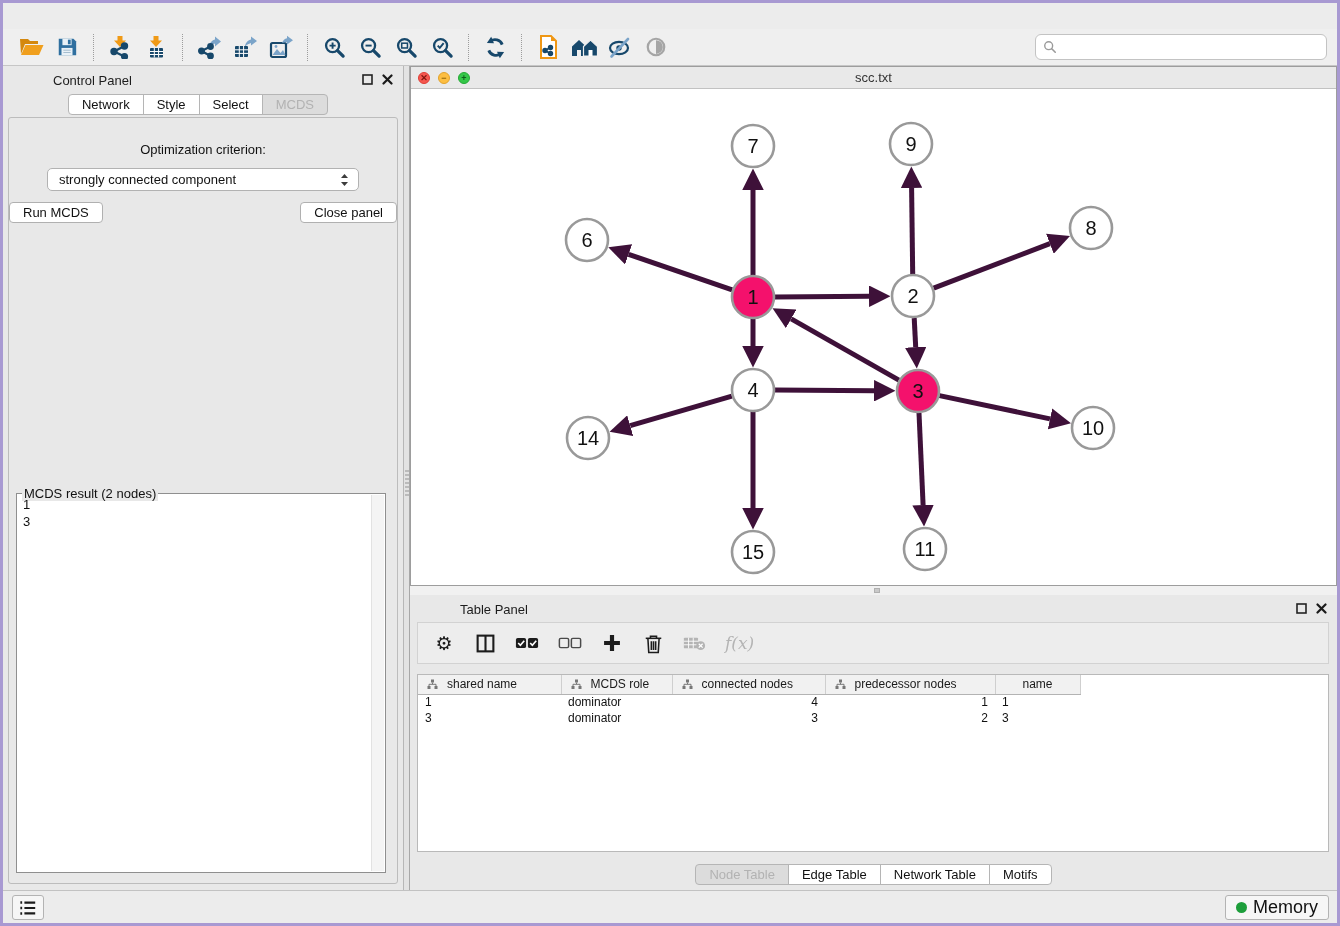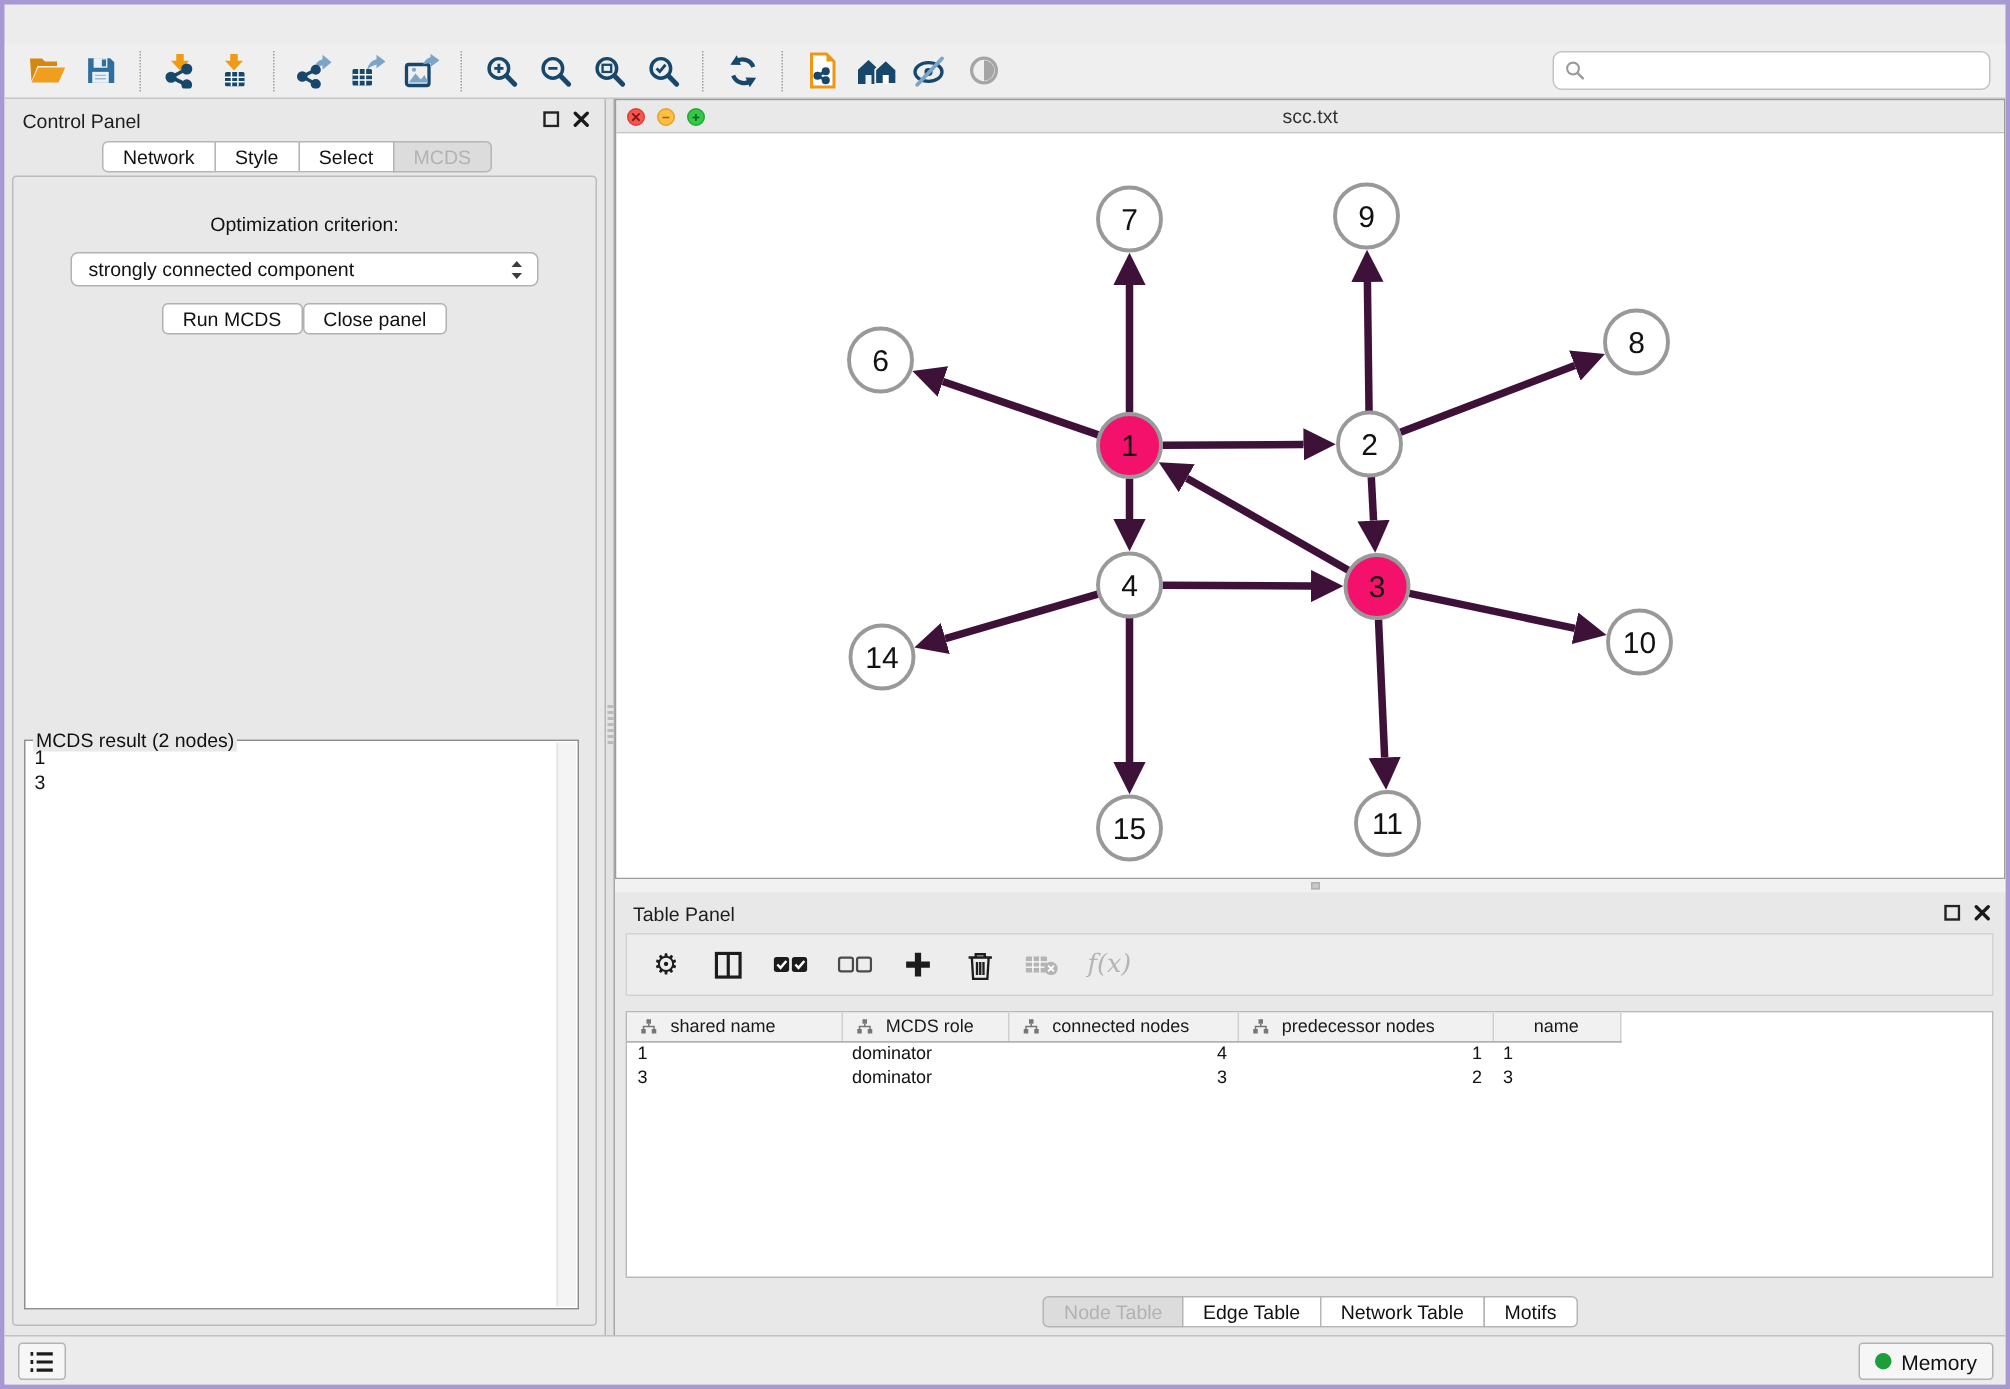--- a/index.html
+++ b/index.html
@@ -24,33 +24,33 @@
   .tb-btn { width:36px; height:31px; display:flex; align-items:center; justify-content:center; border-radius:4px; }
   .tb-sep { width:1px; height:27px; border-left:1px dotted #9c9c9c; margin:0 8px; }
   .search { margin-left:auto; width:292px; height:26px; background:#fff; border:1px solid #c3c3c3; border-radius:6px; display:flex; align-items:center; padding:0 7px; gap:5px; }
   .search input { border:none; outline:none; flex:1; font-size:13px; background:transparent; font-family:"Liberation Sans",sans-serif; }
 
   
   .main { position:absolute; top:63px; bottom:33px; left:0; right:0; }
 
   
   .control-panel { position:absolute; left:0; top:0; bottom:0; width:400px; background:#e8e8e8; }
-  .panel-head { position:relative; height:28px; }
+  .panel-head { position:relative; height:28px;margin-left:38px; }
   .panel-title { position:absolute; left:12px; top:7px; font-size:13px; color:#1d1d1d; }
   .panel-ctrls { position:absolute; right:10px; top:8px; display:flex; gap:9px; align-items:center; }
   .cp-tabs { position:absolute; top:28px; left:0; right:10px; display:flex; justify-content:center; }
   .tab { height:21px; line-height:19px; padding:0 13px; font-size:13px; background:#fff; border:1px solid #b5b5b5; margin-left:-1px; color:#111; }
   .tab:first-child { border-radius:4px 0 0 4px; margin-left:0; }
   .tab:last-child { border-radius:0 4px 4px 0; }
   .tab.selected { background:#dcdcdc; color:#b2b2b2; }
   .cp-content { position:absolute; top:51px; left:5px; right:5px; bottom:6px; border:1px solid #bcbcbc; border-radius:3px; background:#e8e8e8; }
   .opt-label { text-align:center; margin-top:24px; font-size:13px; color:#111; }
   .selectbox { margin:11px auto 0; width:312px; height:23px; background:#fff; border:1px solid #b2b2b2; border-radius:5px; font-size:13px; line-height:21px; padding:0 11px; position:relative; color:#111; }
   .selectbox svg { position:absolute; right:7px; top:3px; }
-  .btn-row { display:flex; justify-content:center; margin-top:11px; }
+  .btn-row { display:flex; justify-content:space-between; margin-top:11px; }
   .btn { background:#fff; border:1px solid #b0b0b0; border-radius:4px; font-size:13px; height:21px; line-height:19px; padding:0 13px; color:#111; }
   .result-box { position:absolute; left:7px; right:11px; top:375px; bottom:10px; border:1px solid #8f8f8f; background:#fff; }
   .result-legend { position:absolute; top:-8px; left:5px; background:#e8e8e8; padding:0 2px; font-size:13px; color:#111; }
   .result-text { position:absolute; inset:2px 15px 2px 6px; font-size:13px; line-height:17px; color:#111; overflow:hidden; }
   .result-scroll { position:absolute; top:1px; bottom:1px; right:1px; width:13px; background:#f4f4f4; border-left:1px solid #e2e2e2; }
 
   
   .v-splitter { position:absolute; left:400px; width:7px; top:0; bottom:0; background:#e3e3e3; border-left:1px solid #b7b7b7; border-right:1px solid #a8a8a8; }
   .v-grip { position:absolute; top:404px; left:1px; width:4px; height:26px; background:repeating-linear-gradient(#bbb,#bbb 2px,#e3e3e3 2px,#e3e3e3 4px); }
 
@@ -84,21 +84,21 @@
   table.node-table th.center .hcell { justify-content:center; padding-left:0; }
   table.node-table th.filler { background:#fff; border:none; }
   table.node-table td { height:16px; padding:0 7px; color:#111; }
   table.node-table td.num { text-align:right; }
   .tp-tabs { position:absolute; bottom:5px; left:0; right:0; display:flex; justify-content:center; }
 
   
   .statusbar { position:absolute; bottom:0; height:33px; left:0; right:0; background:#ececec; border-top:1px solid #c2c2c2; }
   .sb-btn { position:absolute; top:4px; height:25px; border:1px solid #b3b3b3; background:#f6f6f6; border-radius:3px; display:flex; align-items:center; justify-content:center; }
   .sb-list { left:9px; width:32px; }
-  .sb-memory { right:8px; padding:0 10px; gap:6px; font-size:14px; color:#111; }
+  .sb-memory { right:8px; padding:0 10px; gap:6px; font-size:18px; color:#111; }
   .mem-dot { width:11px; height:11px; border-radius:50%; }
 </style>
 </head>
 <body>
 
 <div class="app">
 
 
   <div class="toolbar">
     <div class="tb-btn">

